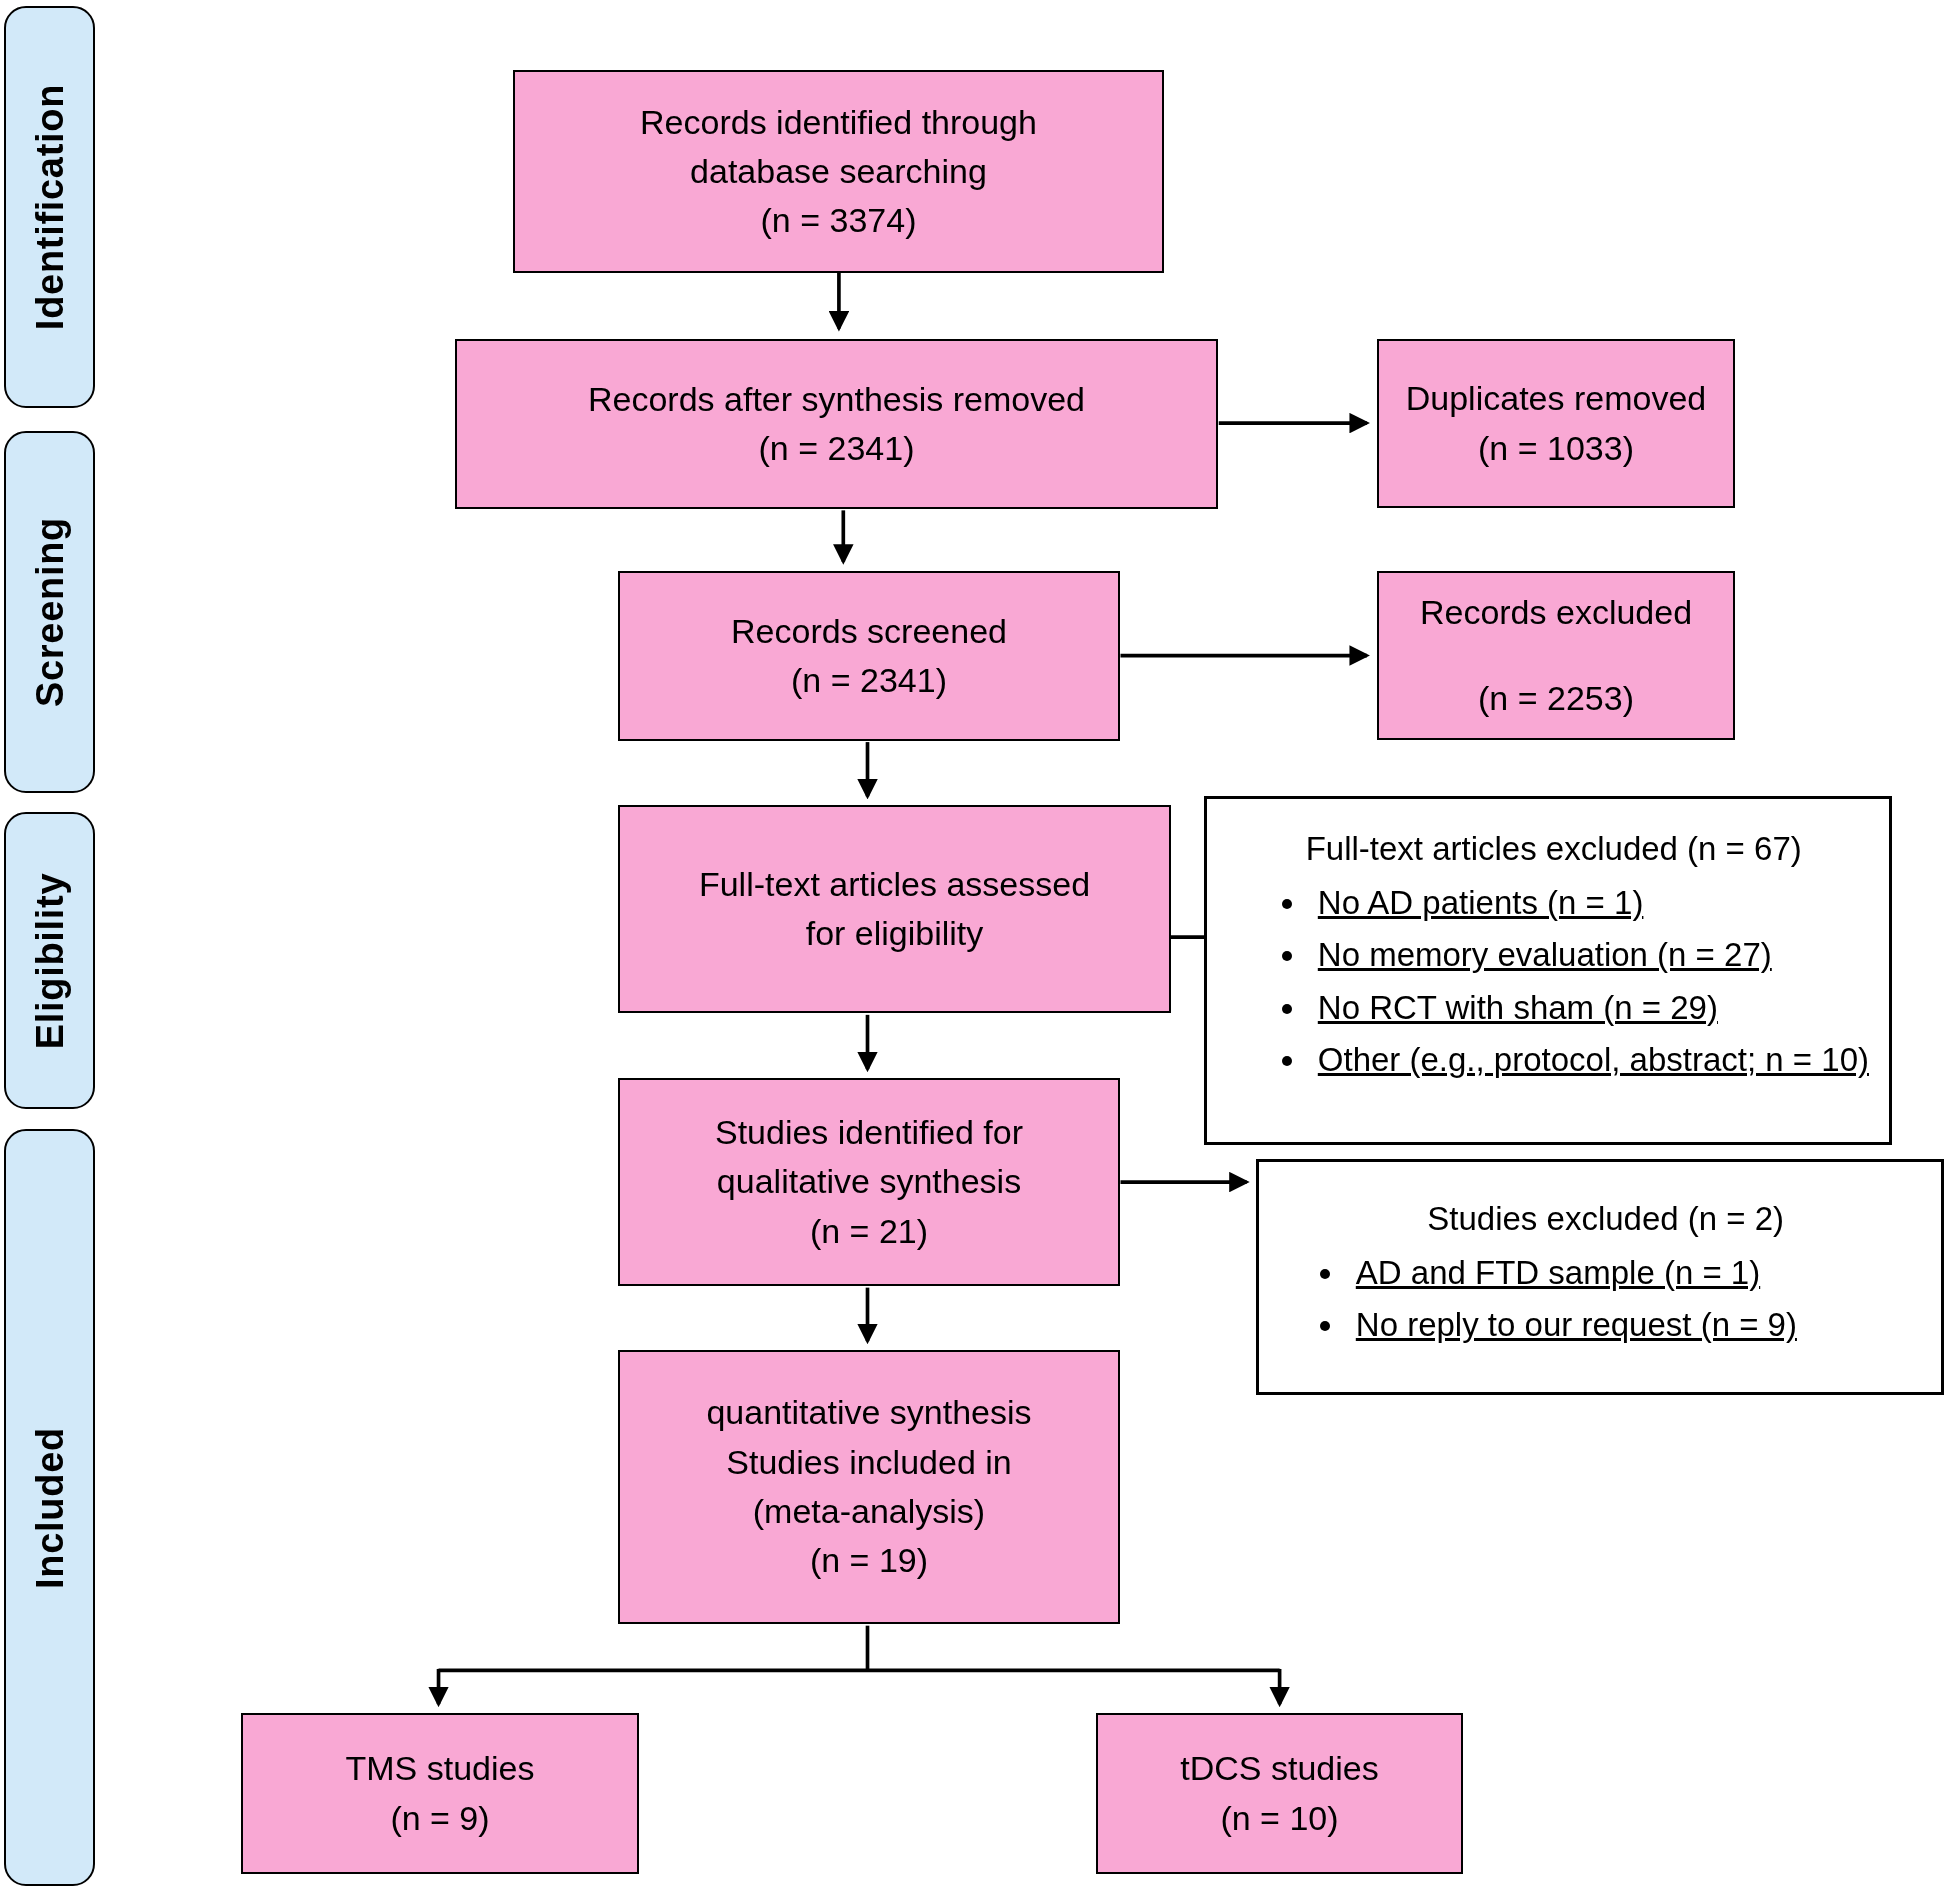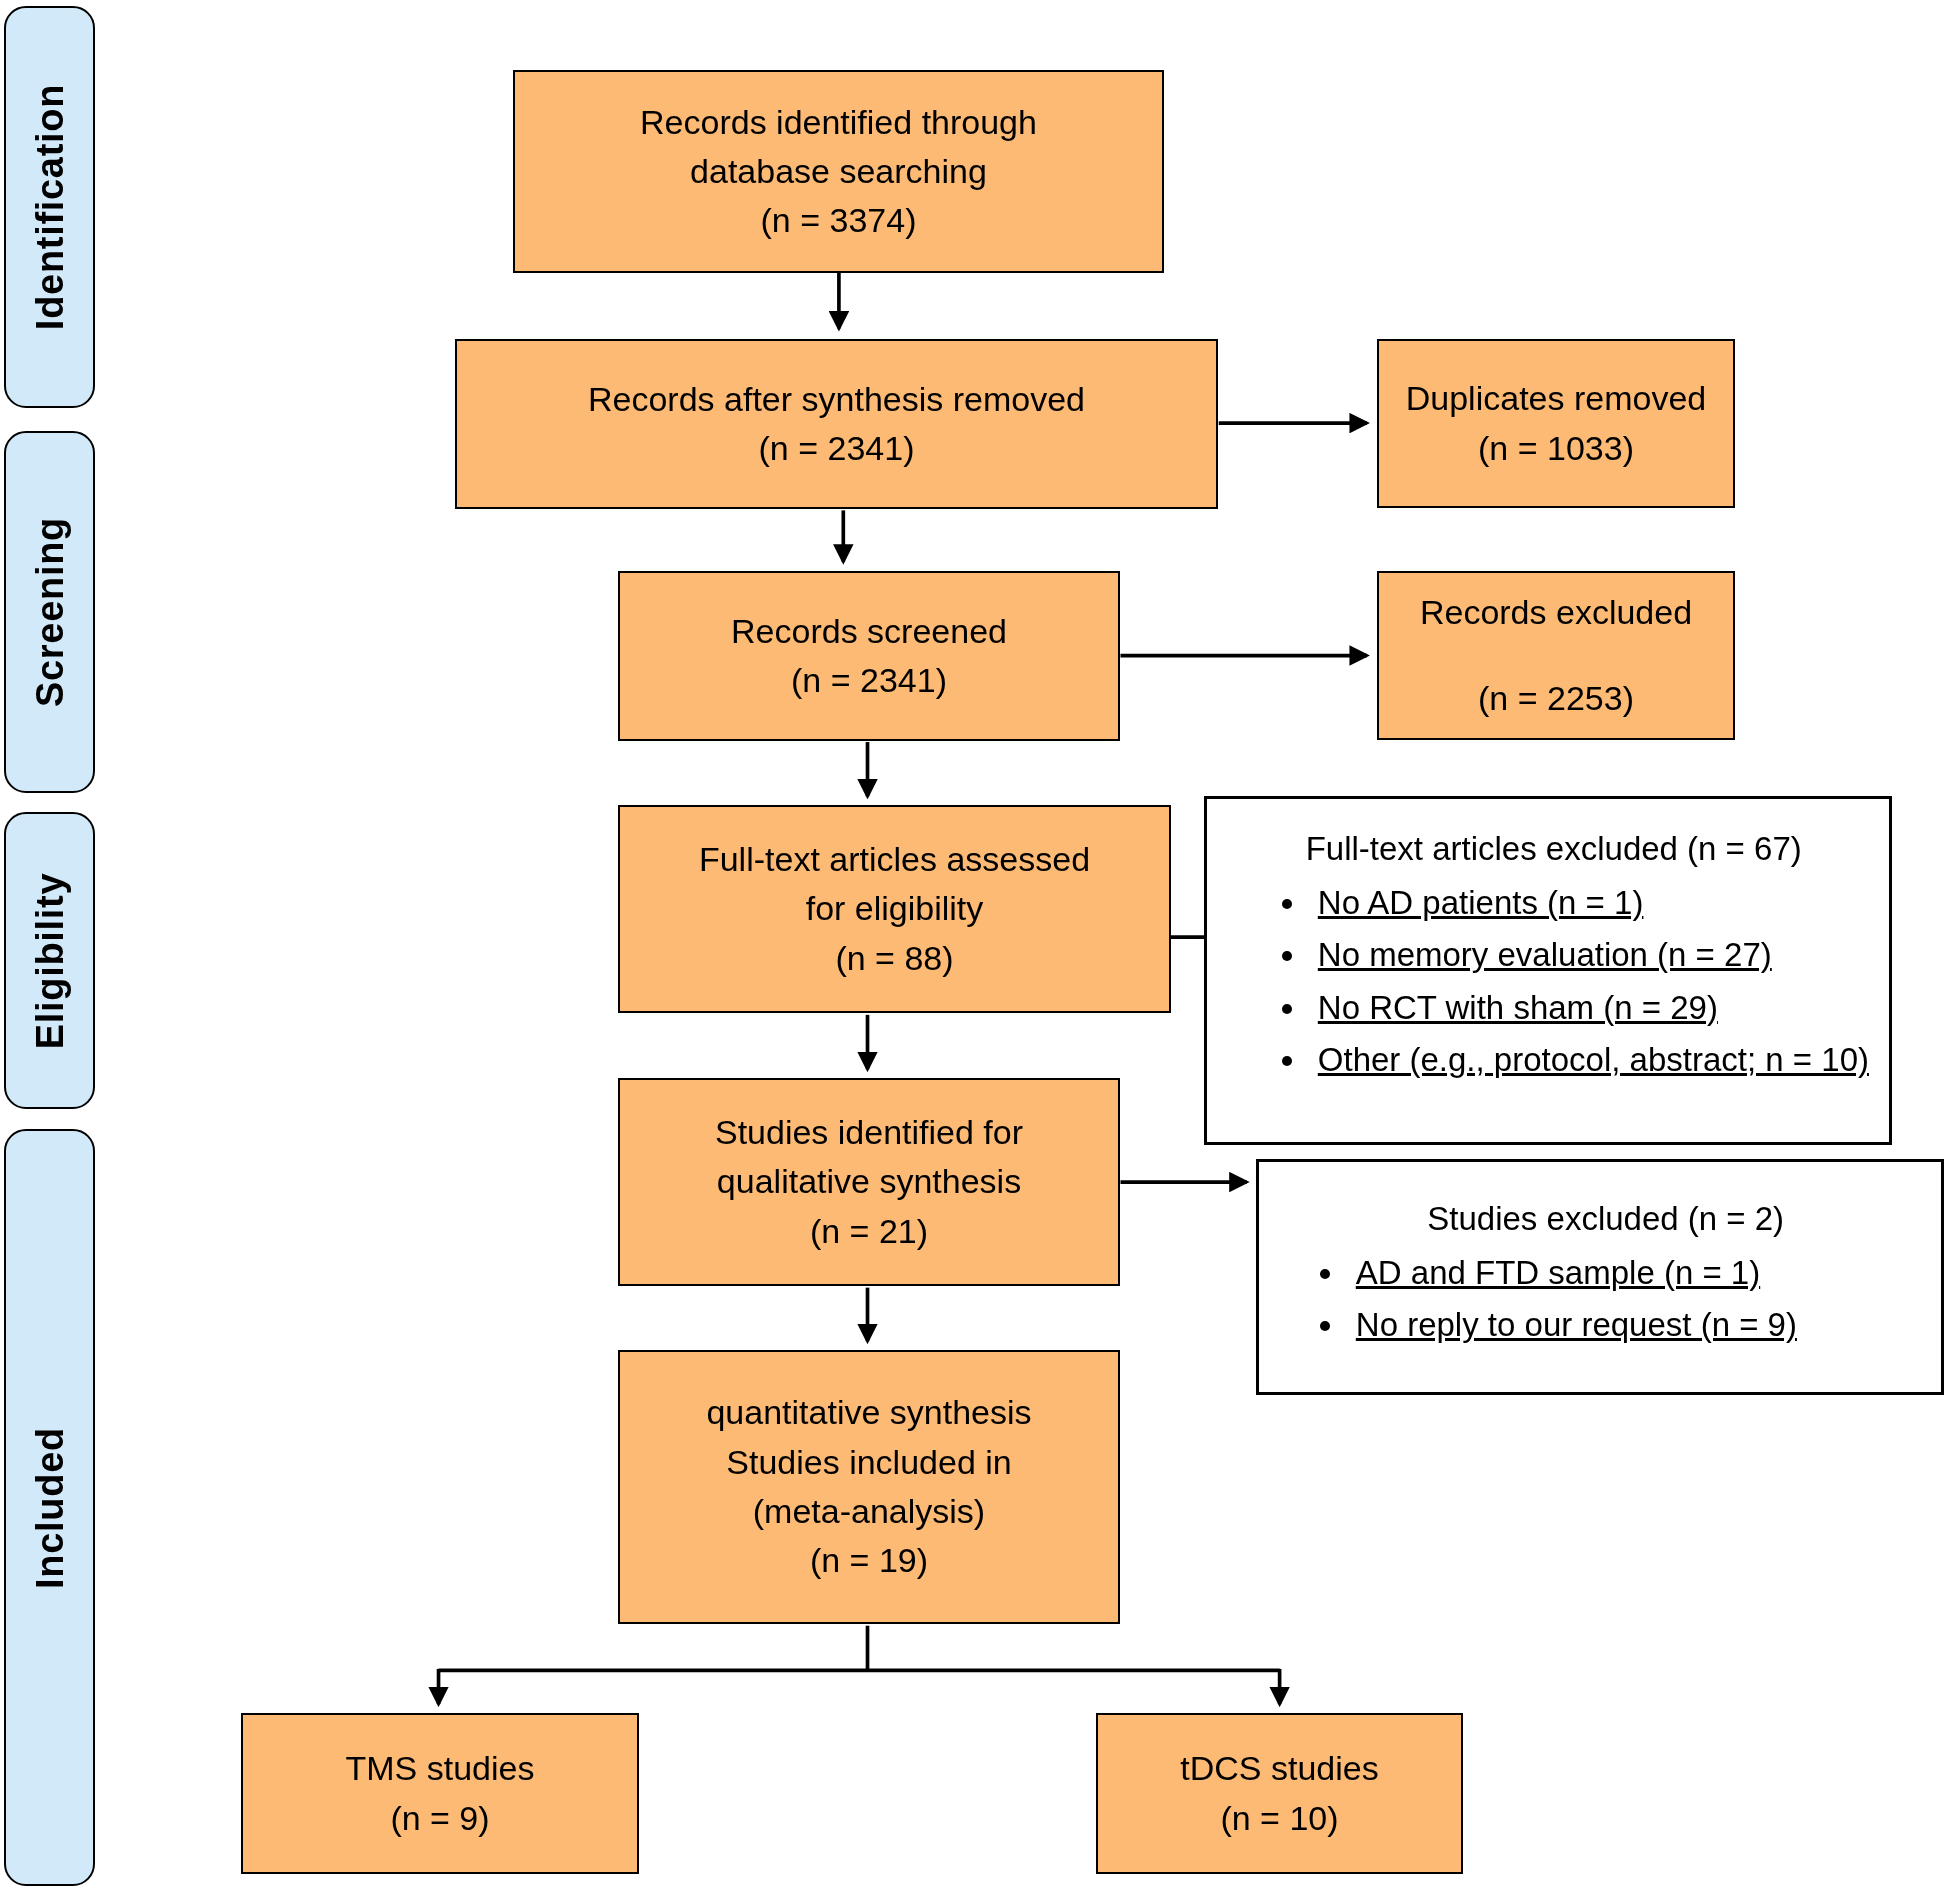--- a/index.html
+++ b/index.html
@@ -27,21 +27,21 @@
     top: 50%; left: 50%;
     transform: translate(-50%, -50%) rotate(-90deg);
     white-space: nowrap;
     font-weight: bold;
     font-size: 38px;
     letter-spacing: 0.7px;
   }
   
   .box {
     position: absolute;
-    background: #fdba74;
+    background: #f9a8d4;
     border: 2.9px solid #000000;
     box-sizing: border-box;
     display: flex;
     flex-direction: column;
     justify-content: center;
     align-items: center;
     text-align: center;
     font-size: 34px;
     line-height: 1.45;
   }
@@ -136,21 +136,20 @@
   </div>
 
   <div class="box" style="left:1377px; top:571px; width:358px; height:169px;gap:36px;">
     <div class="ln">Records excluded</div>
     <div class="ln">(n = 2253)</div>
   </div>
 
   <div class="box" style="left:618px; top:805px; width:553px; height:208px;">
     <div class="ln">Full-text articles assessed</div>
     <div class="ln">for eligibility</div>
-    <div class="ln">(n = 88)</div>
   </div>
 
   <div class="listbox" style="left:1204px; top:796px; width:688px; height:349px;">
     <div class="excl-title">Full-text articles excluded (n = 67)</div>
     <ul class="excl-list">
       <li>No AD patients (n = 1)</li>
       <li>No memory evaluation (n = 27)</li>
       <li>No RCT with sham (n = 29)</li>
       <li>Other (e.g., protocol, abstract; n = 10)</li>
     </ul>

